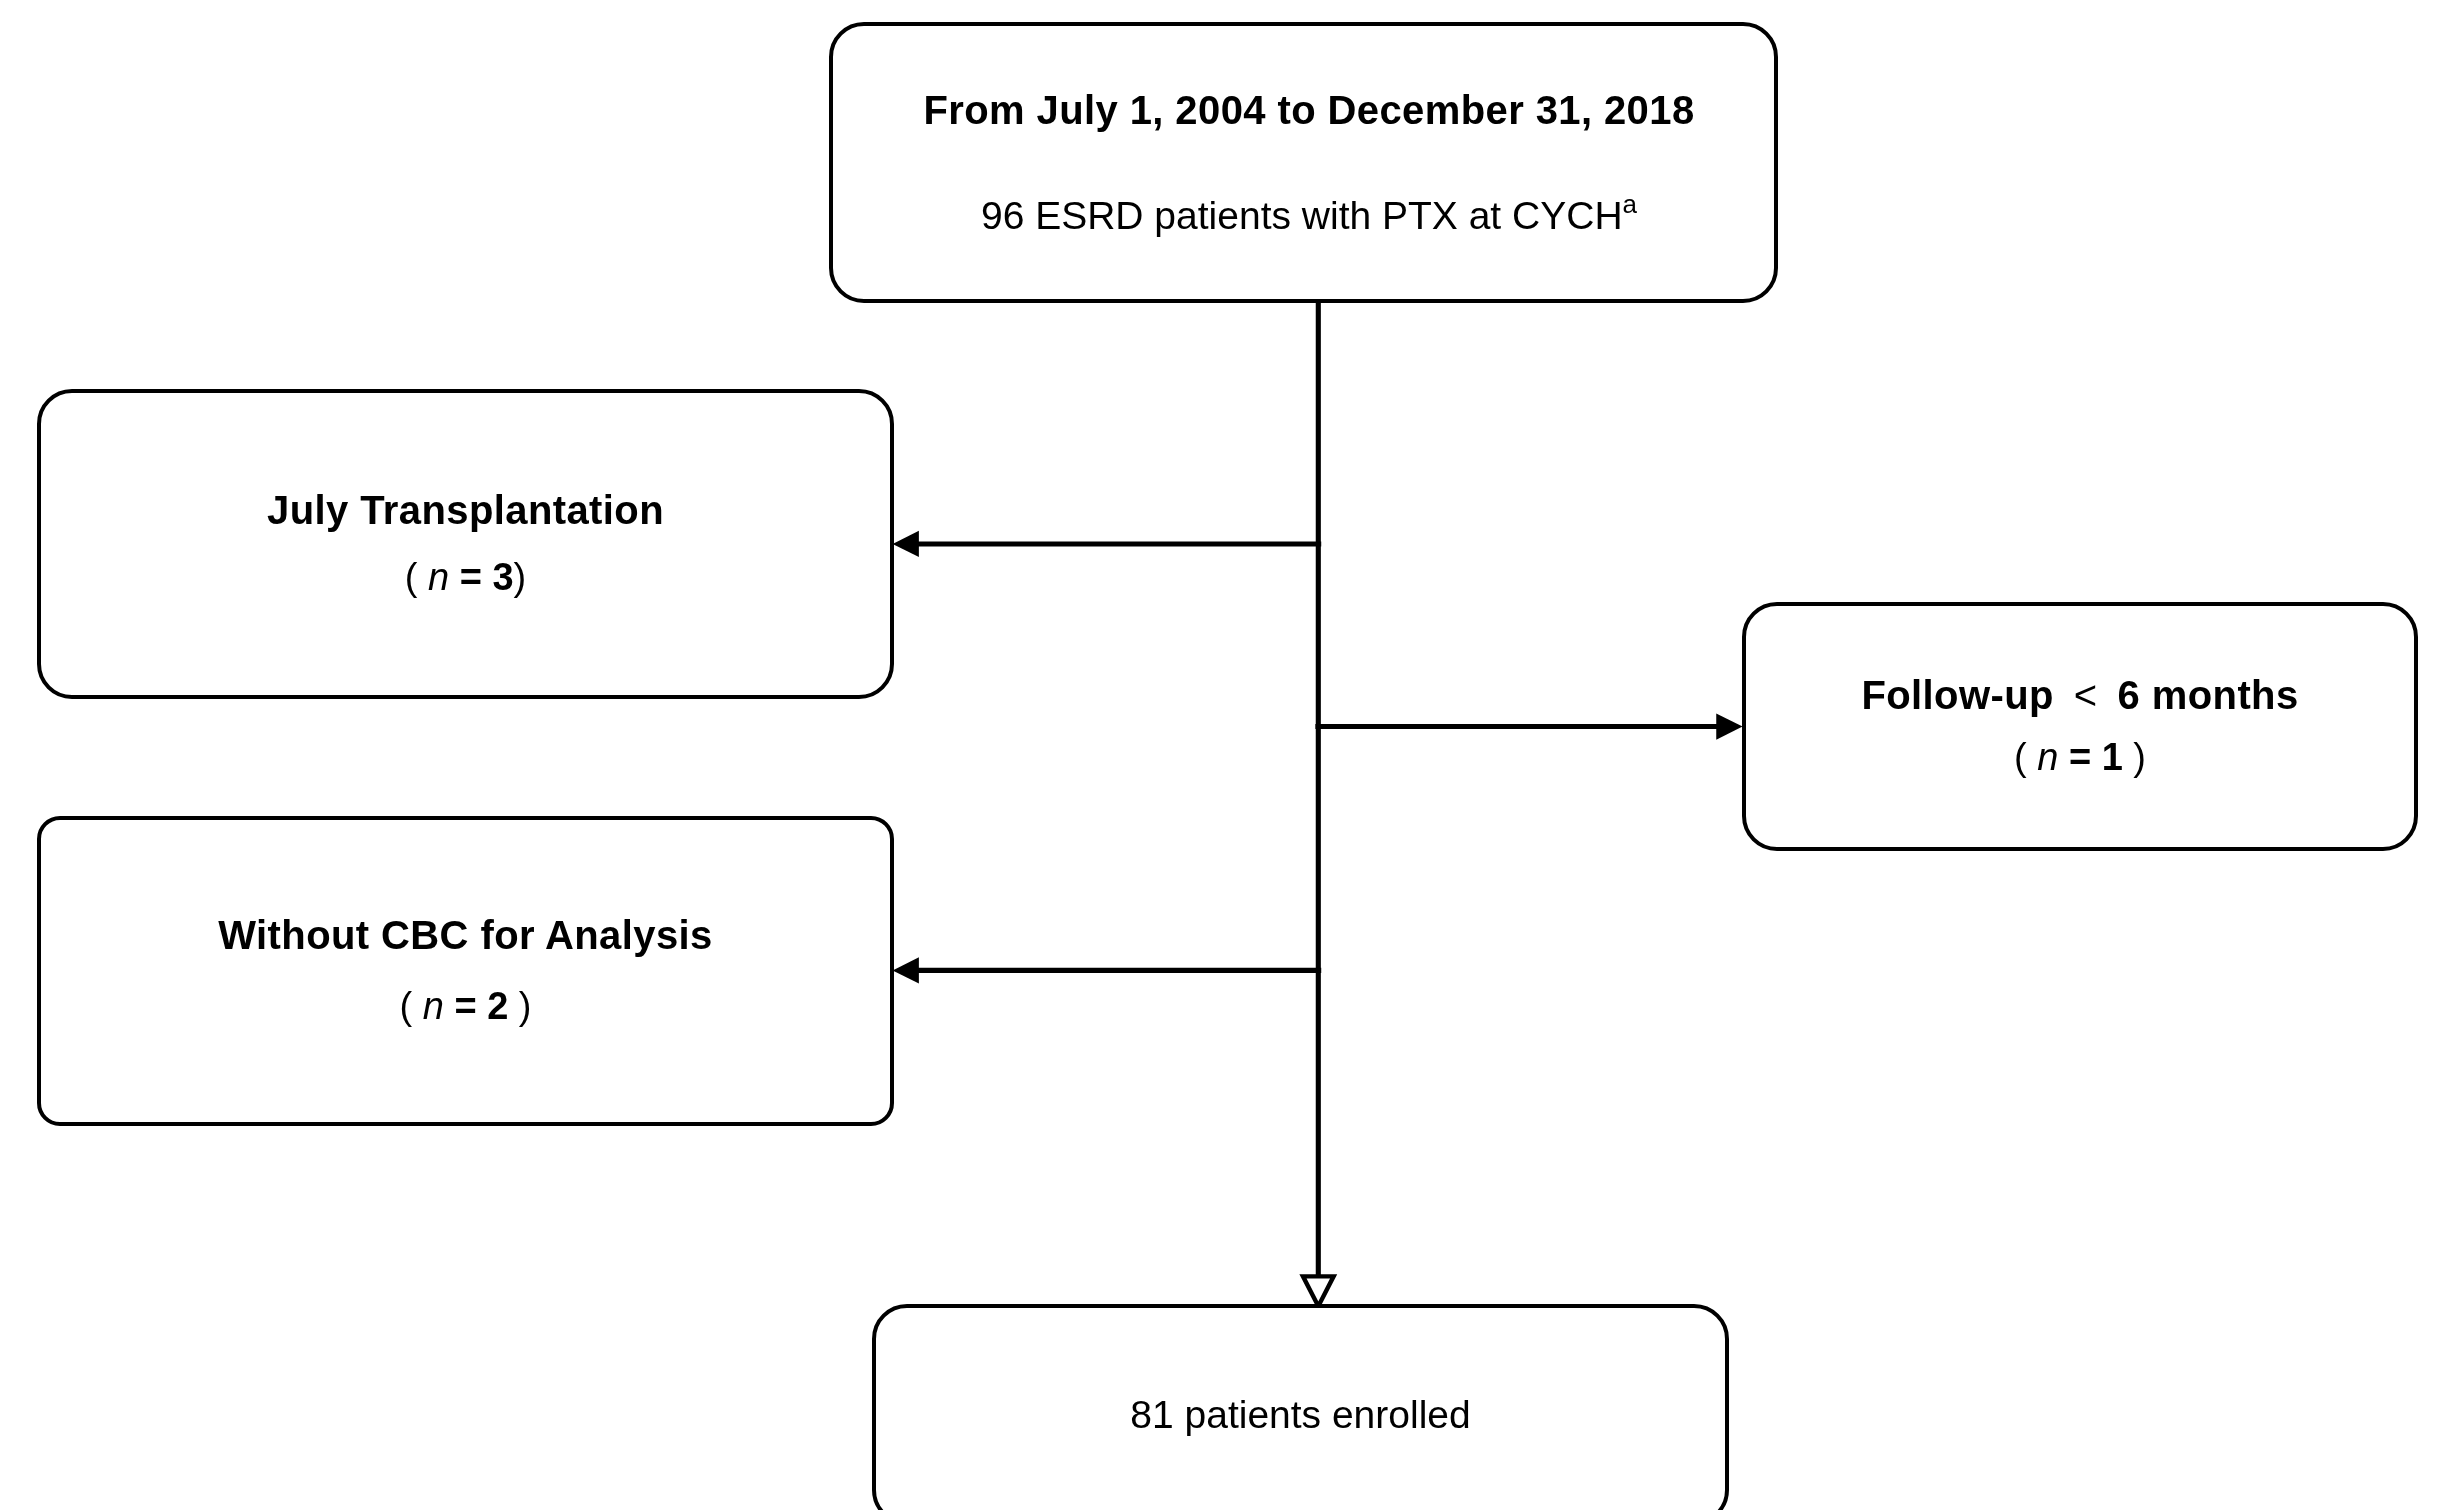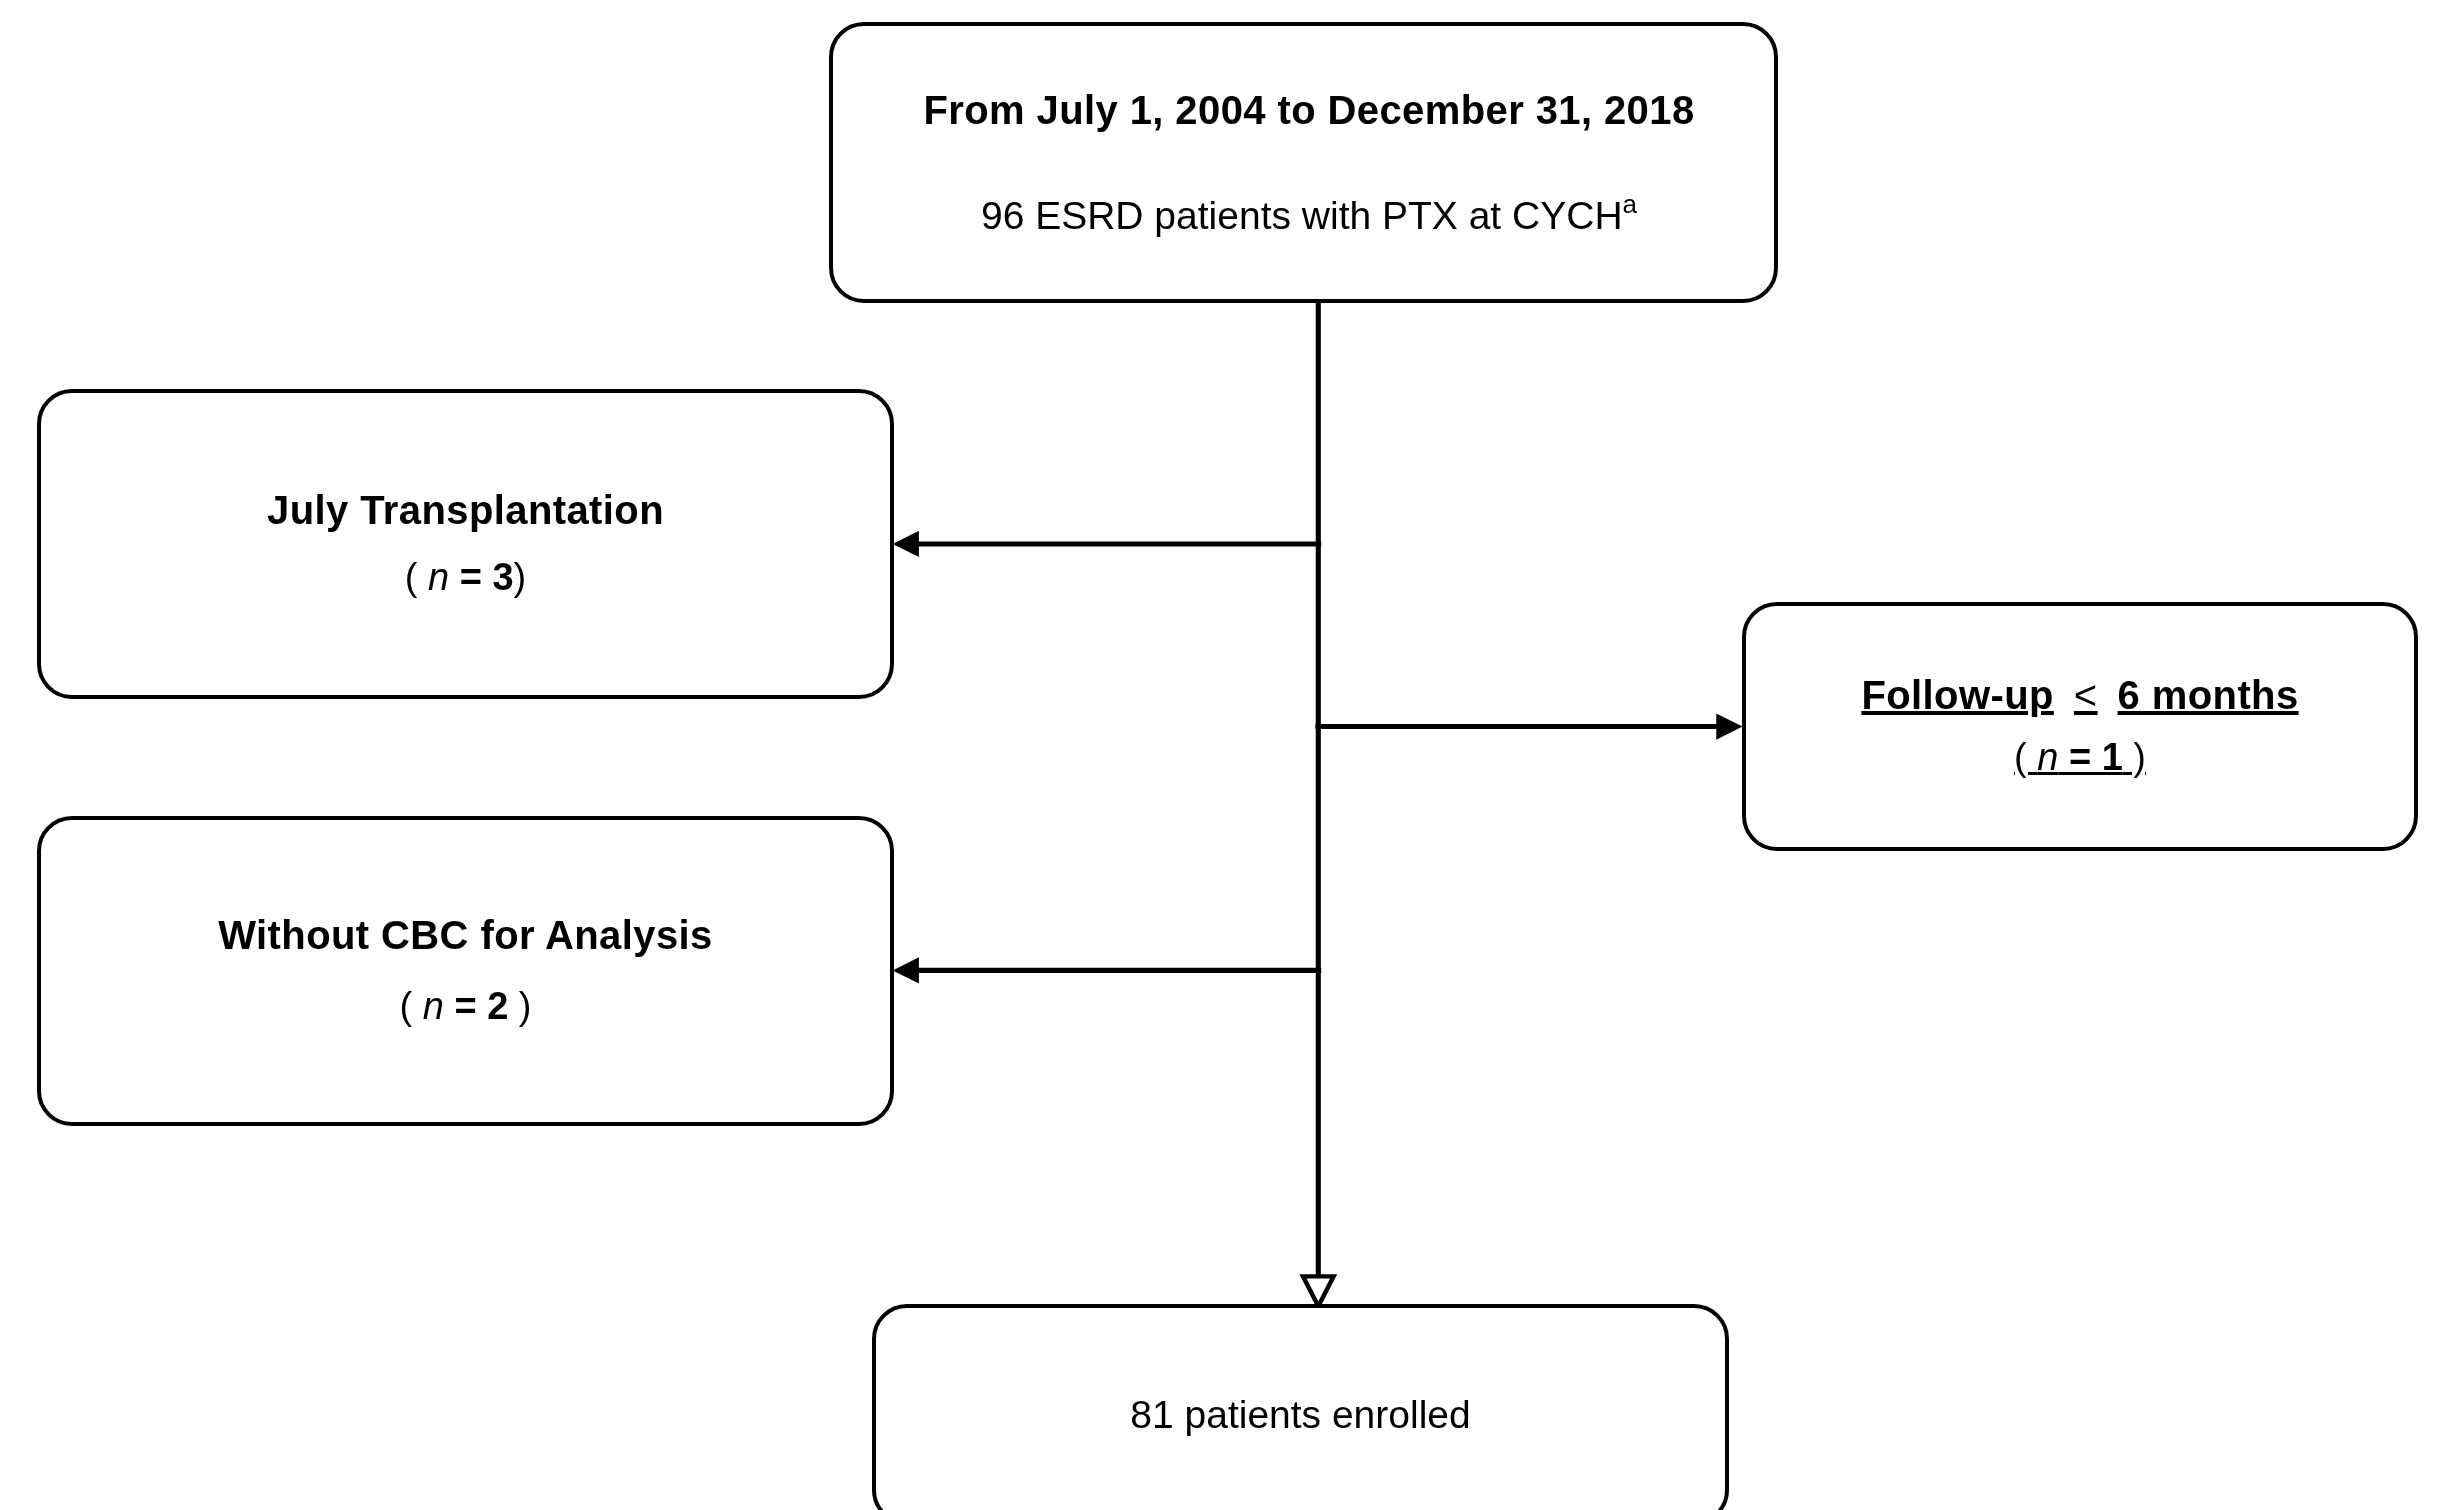--- a/index.html
+++ b/index.html
@@ -42,22 +42,22 @@
     margin: 0 20px;
   }
   sup.fnote {
     font-size: 26px;
     vertical-align: 16px;
     line-height: 0;
   }
   
   #box-top      { left: 829px; top:   22px; width: 949px; height: 281px; gap: 58px; padding-left: 11px; }
   #box-renal    { left:   37px; top:  389px; width: 857px; height: 310px; gap: 20.4px; }
-  #box-followup { left: 1742px; top:  602px; width:  676px; height: 249px; gap: 15px; text-decoration: underline; }
-  #box-cbc      { left:   37px; top: 816px; width: 857px; height: 310px; gap: 24px; }
+  #box-followup { left: 1742px; top:  602px; width:  676px; height: 249px; gap: 15px; }
+  #box-cbc      { left:   37px; top: 816px; width: 857px; height: 310px; gap: 24px; border-radius: 23px; }
   #box-enrolled { left: 872px; top: 1304px; width: 857px; height: 221px; }
 </style>
 </head>
 <body>
 
 <div id="canvas">
 
   <svg id="connectors" viewBox="0 0 3338 2068" xmlns="http://www.w3.org/2000/svg">
 
     <line x1="1805" y1="410" x2="1805" y2="1747" stroke="#000000" stroke-width="7"></line>

